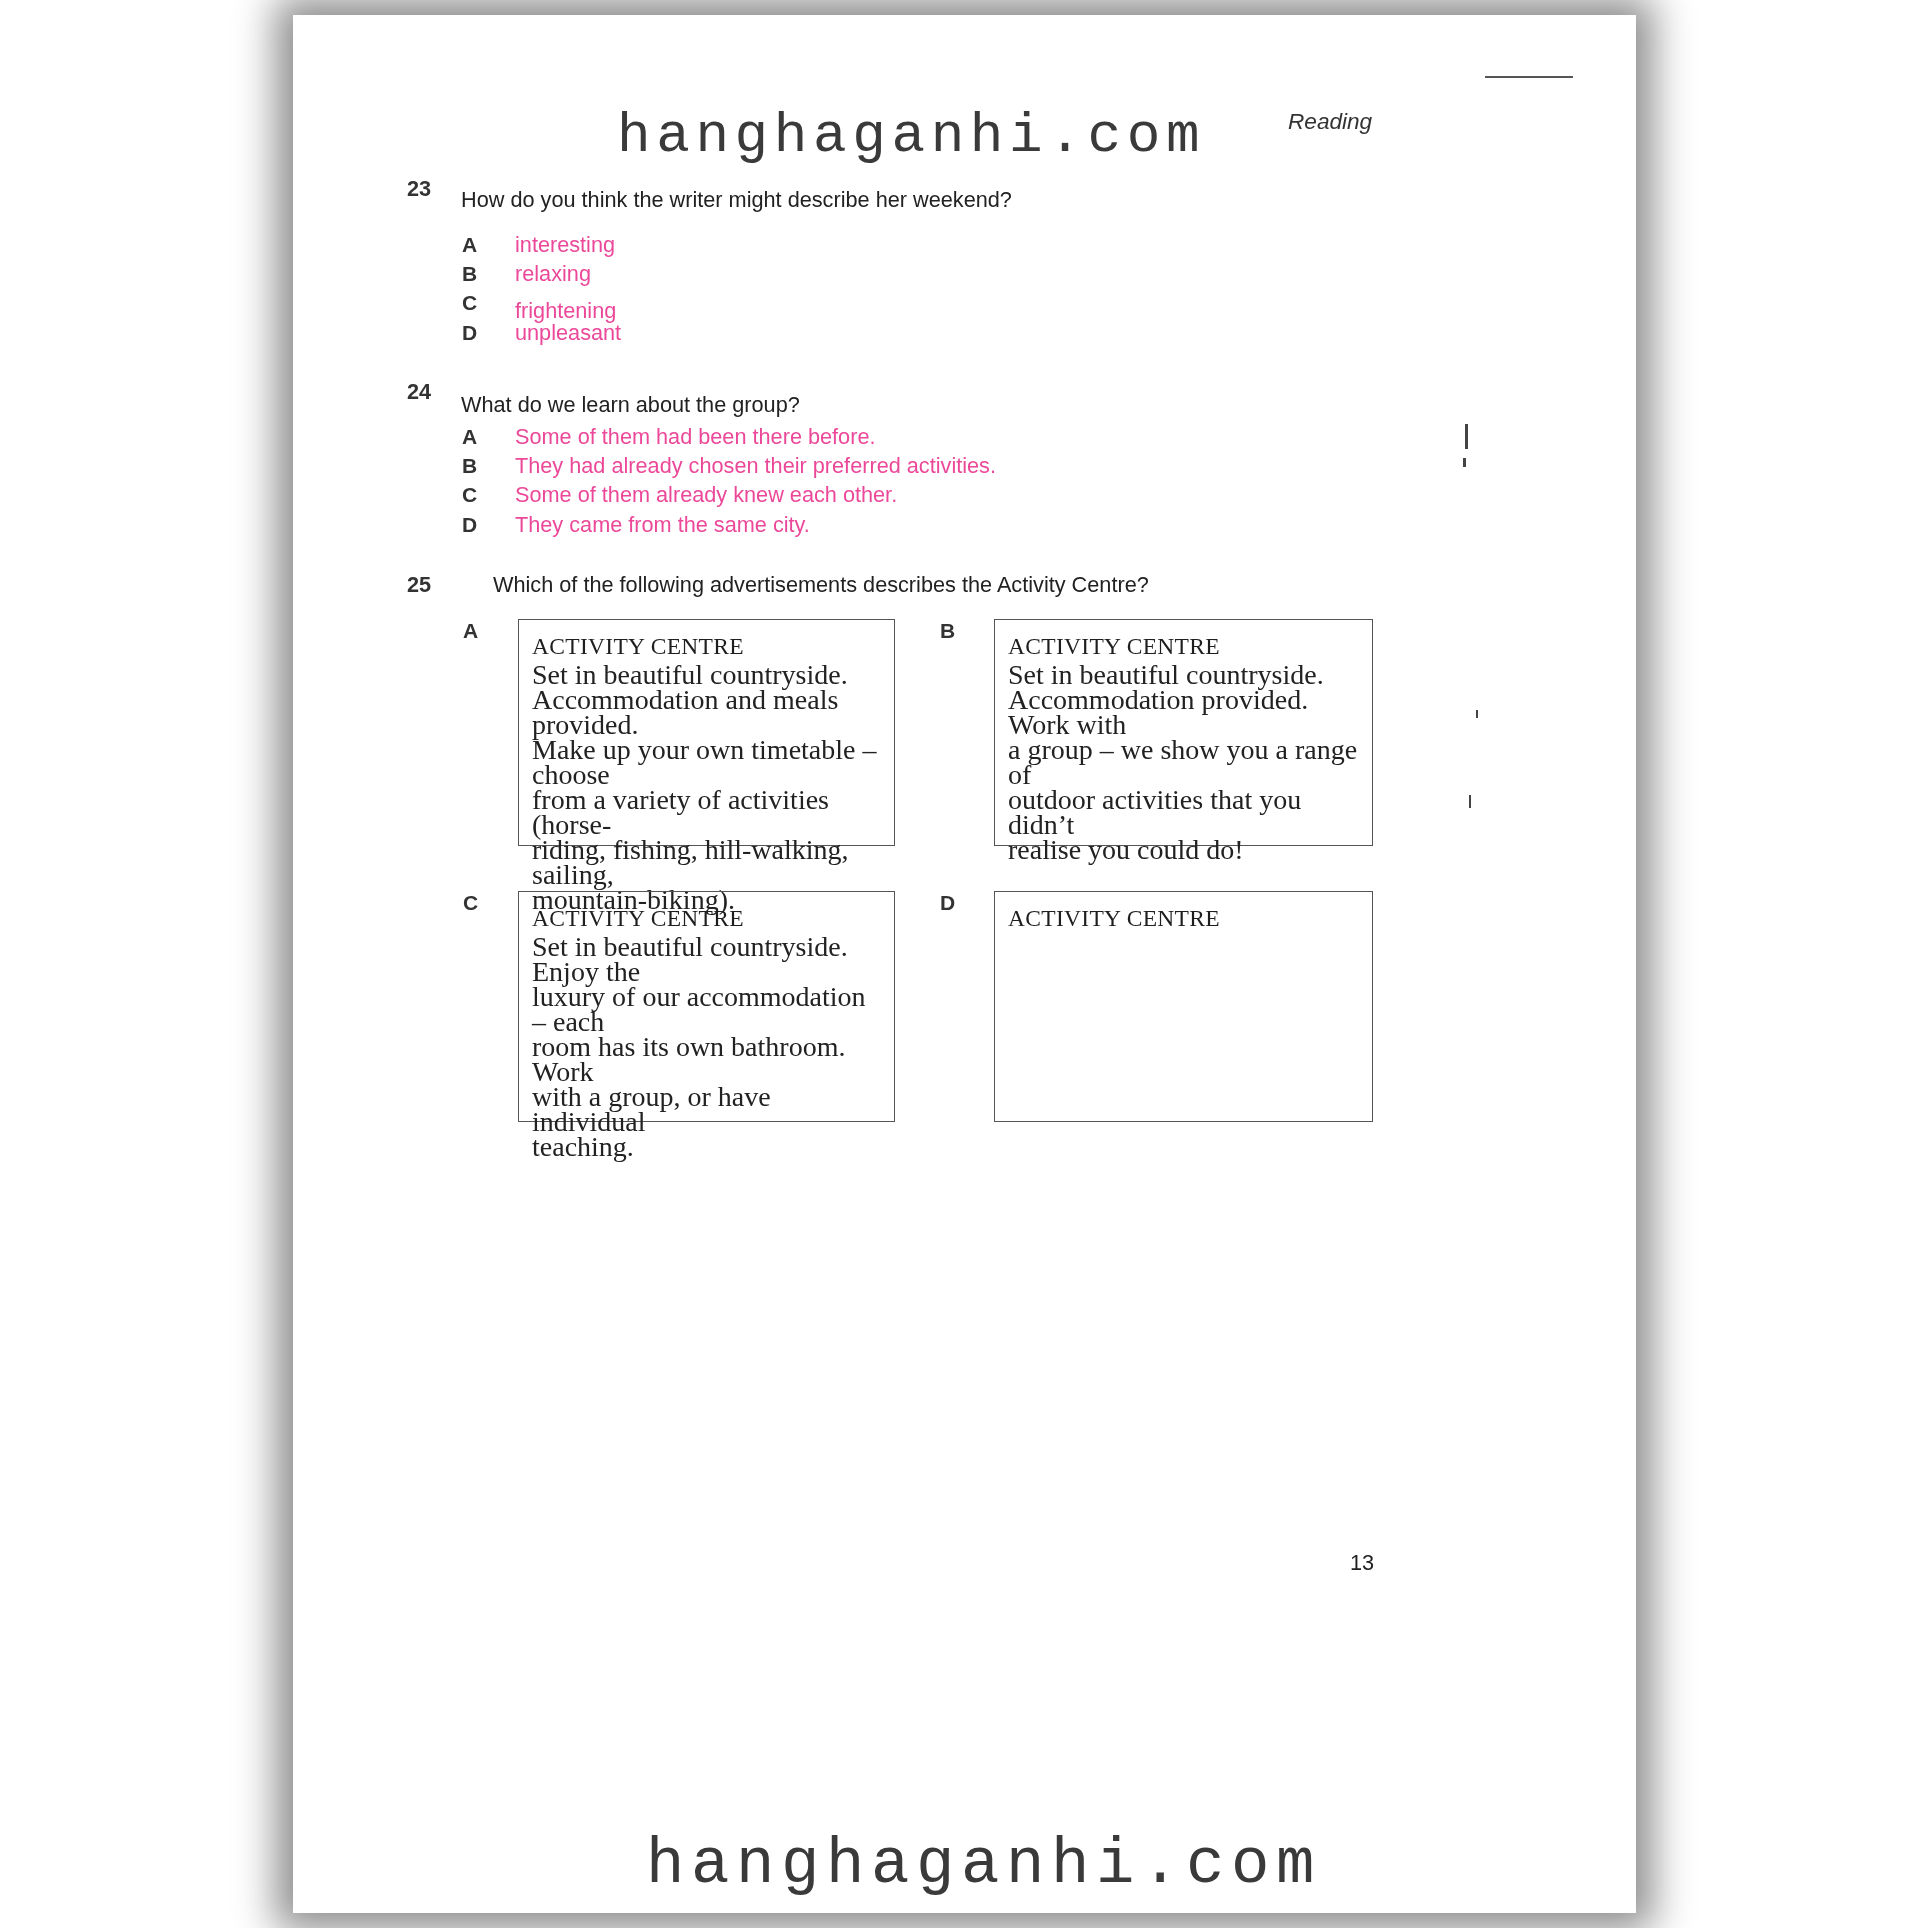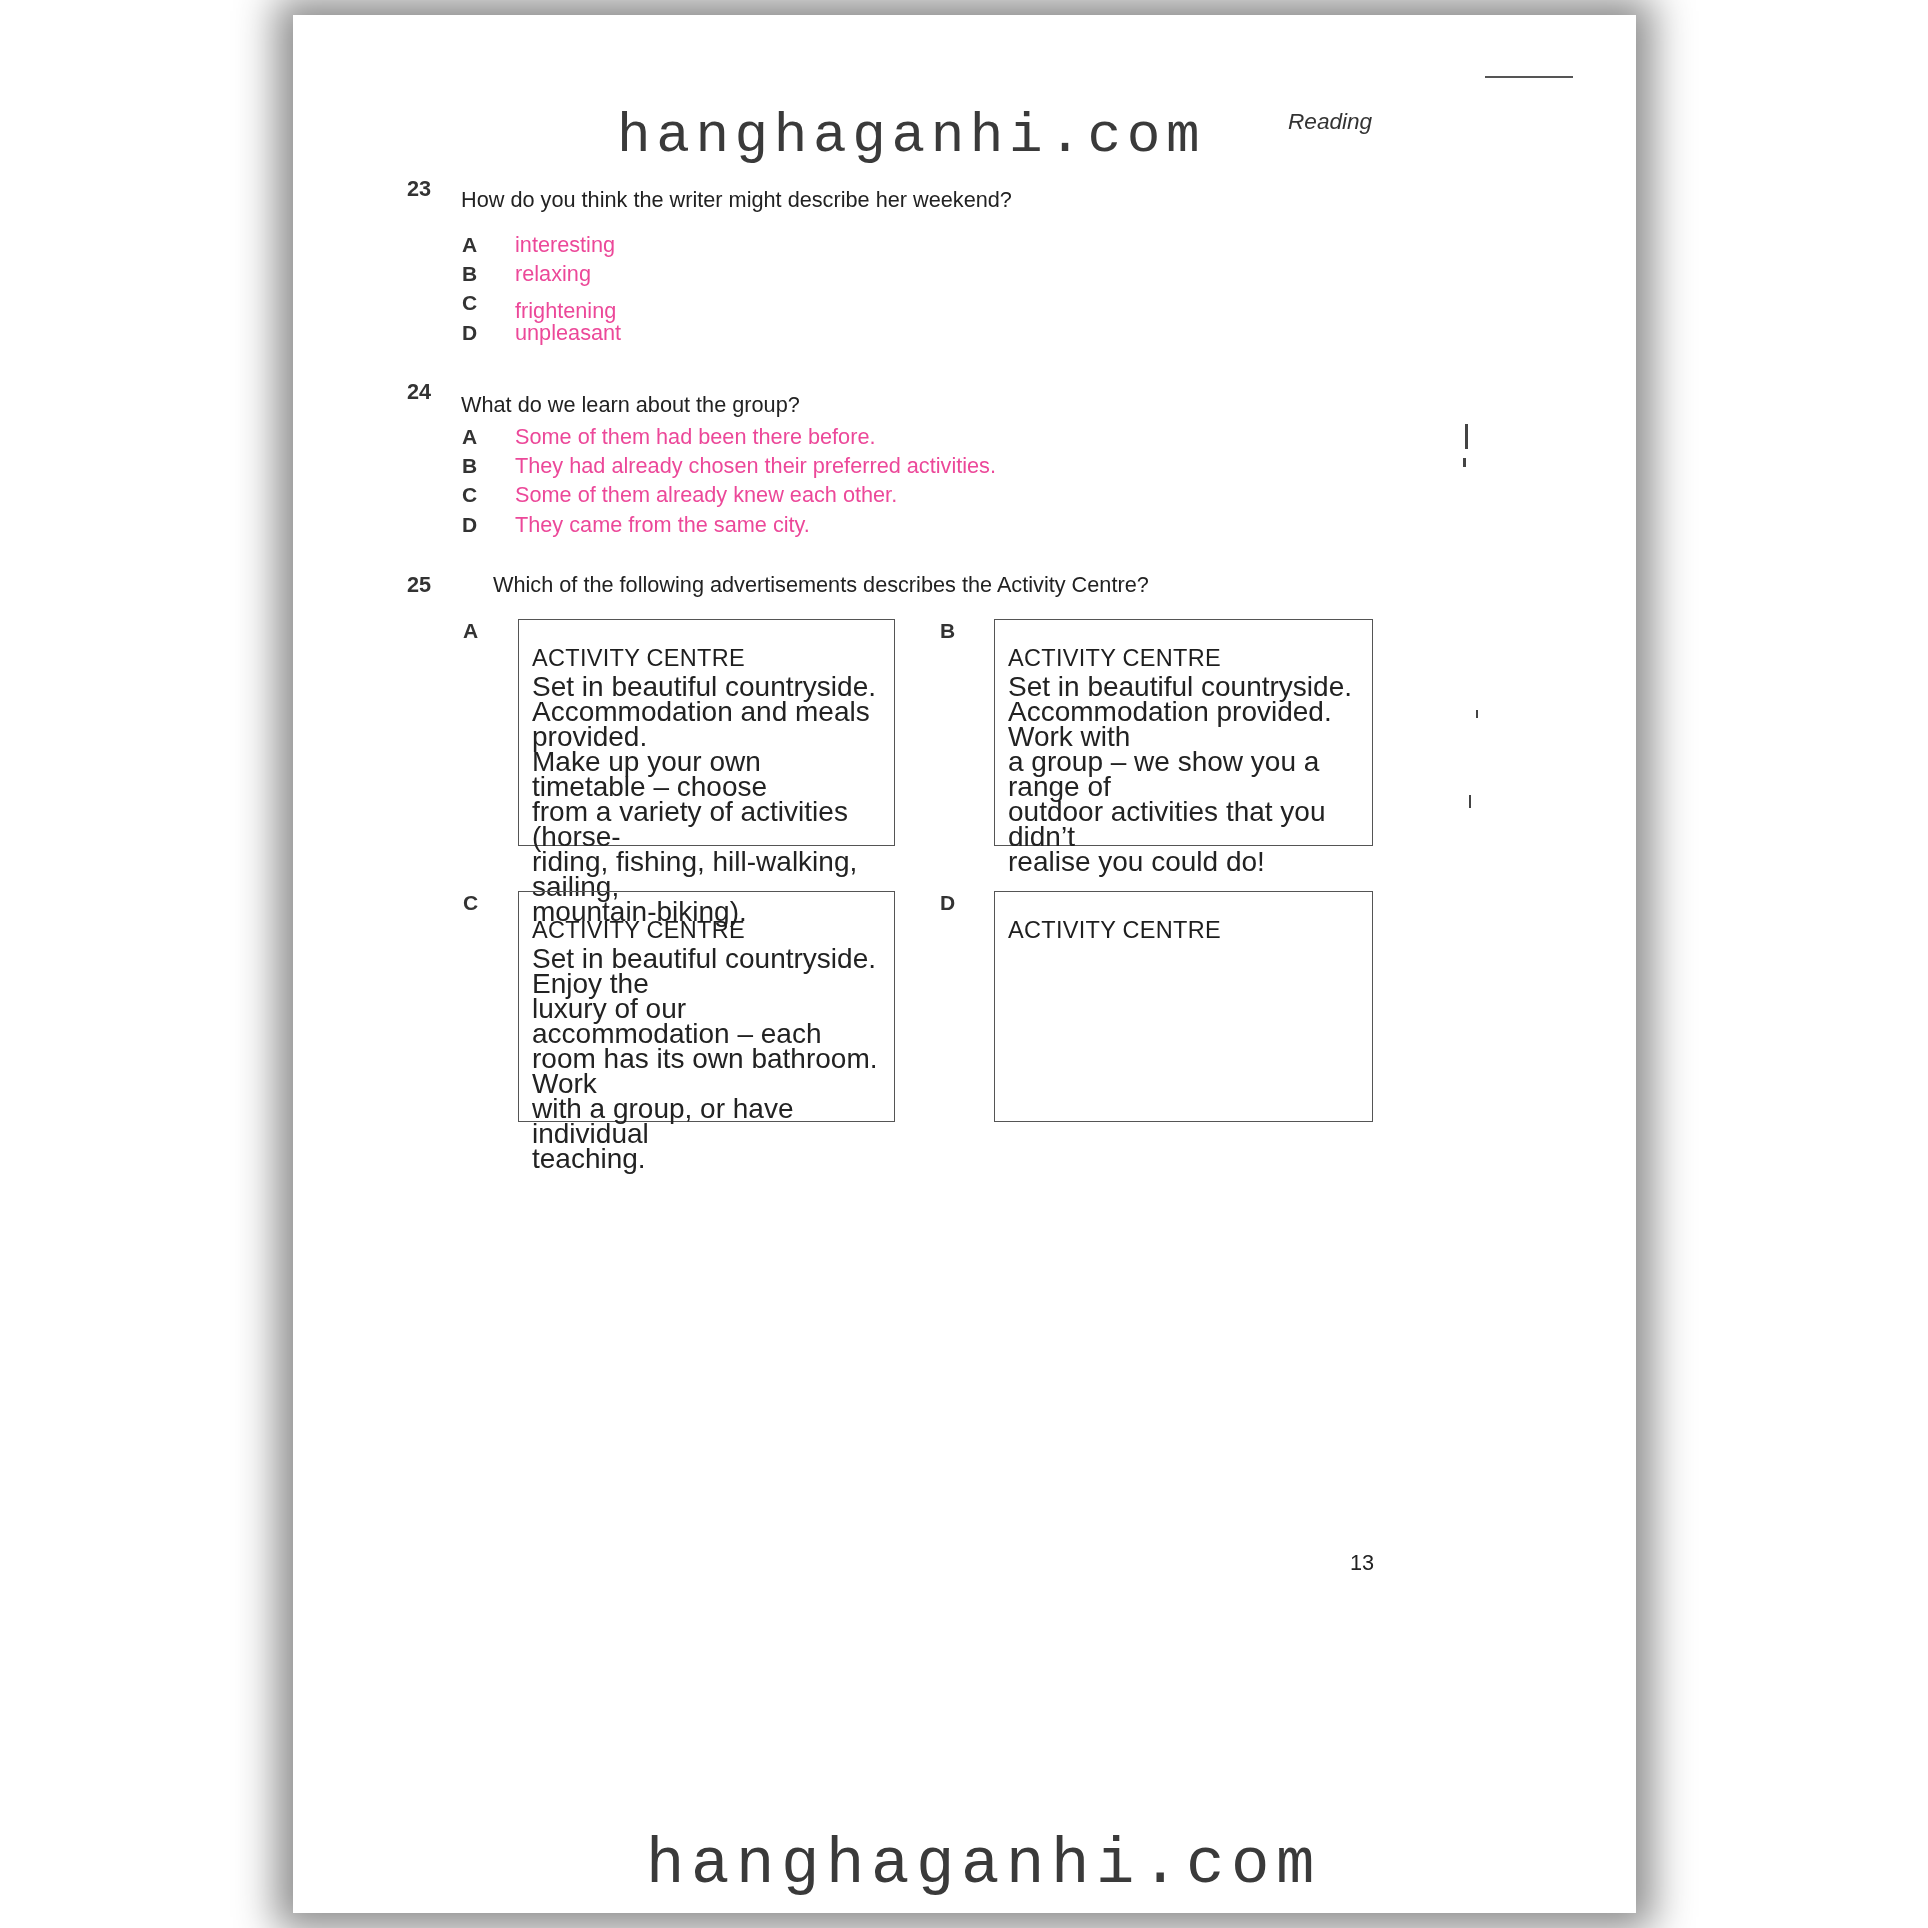--- a/index.html
+++ b/index.html
@@ -43,22 +43,22 @@
     }
     .opt-text {
       position: absolute; font-size: 21.7px; color: #ec4899; white-space: nowrap;
     }
     .ad-letter {
       position: absolute; font-size: 21px; font-weight: bold; color: #333;
     }
     .ad-box {
       position: absolute; width: 377px; height: 227px;
       border: 1.9px solid #555; box-sizing: border-box;
-      padding: 23px 13px 0 13px;
-      font-family: Liberation Sans, sans-serif; color: #222;
+      padding: 11px 13px 0 13px;
+      font-family: Liberation Serif, serif; color: #222;
     }
     .ad-title {
       font-size: 23.5px; line-height: 31px; letter-spacing: 0.3px; color: #1e1e1e;
     }
     .ad-body {
       font-size: 28px; line-height: 25px; white-space: pre-line;
     }
     .page-number {
       position: absolute; left: 1350px; top: 1550px; font-size: 21.7px; color: #222;
     }

